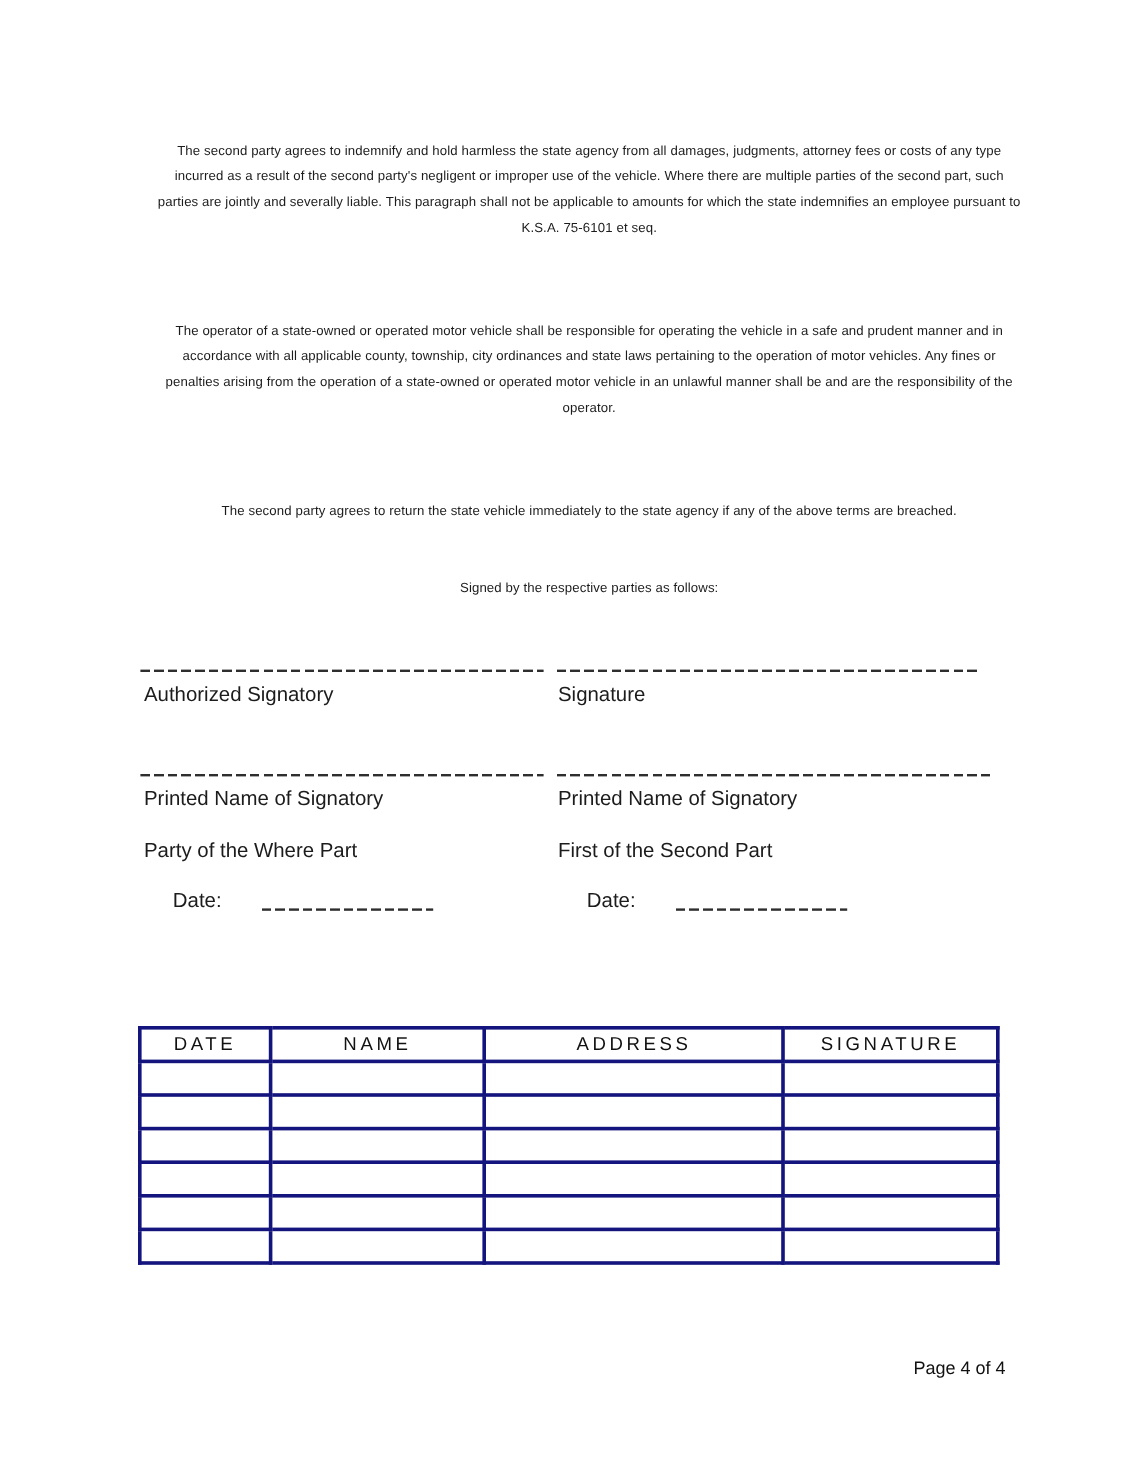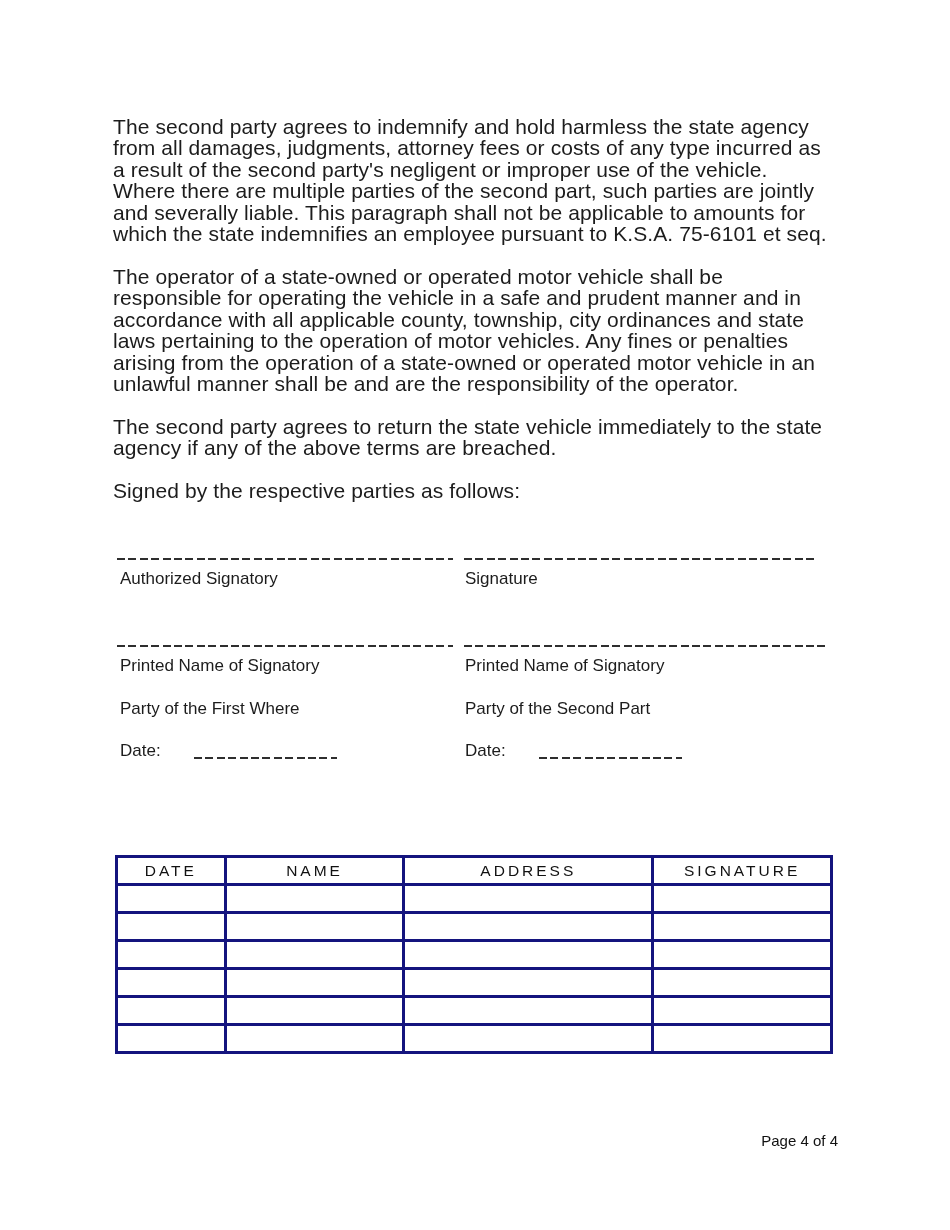--- a/index.html
+++ b/index.html
@@ -11,46 +11,47 @@
     width:950px;height:1230px;
     background:#ffffff;
     font-family:"Liberation Sans","DejaVu Sans",sans-serif;
     color:var(--ink);
     position:relative;
     overflow:hidden;
   }
   .page{position:absolute;inset:0;}
   .para{
     position:absolute;
-    left:113px;
+    left:130px;
     width:722px;
     margin:0;
-    font-size:21px;
+    font-size:11px;
     line-height:21.4px;
     letter-spacing:0.1px;
     color:var(--ink);
+    text-align:center;
   }
   .dash{
     position:absolute;
     height:2px;
     background:repeating-linear-gradient(90deg,#2e2e2e 0 8px,transparent 8px 11.4px);
   }
   .label{
     position:absolute;
     font-size:17px;
     line-height:20px;
     color:var(--ink);
     white-space:nowrap;
   }
   .date-row{
     position:absolute;
     display:flex;
     align-items:flex-start;
   }
-  .date-row .label{position:static;}
+  .date-row .label{position:static;margin-left:24px;}
   .date-row .dash{
     position:static;
     display:inline-block;
     width:143px;
     margin-left:33px;
     margin-top:16px;
   }
   table.parties{
     position:absolute;
     left:115px;
@@ -100,22 +101,22 @@
 
   <div class="label" style="top:569px;left:120px">Authorized Signatory</div>
   <div class="label" style="top:569px;left:465px">Signature</div>
 
   <div class="dash" style="top:645px;left:117px;width:336px"></div>
   <div class="dash" style="top:645px;left:464px;width:362px"></div>
 
   <div class="label" style="top:656px;left:120px">Printed Name of Signatory</div>
   <div class="label" style="top:656px;left:465px">Printed Name of Signatory</div>
 
-  <div class="label" style="top:699px;left:120px">Party of the First Where</div>
-  <div class="label" style="top:699px;left:465px">Party of the Second Part</div>
+  <div class="label" style="top:699px;left:120px">Party of the Where Part</div>
+  <div class="label" style="top:699px;left:465px">First of the Second Part</div>
 
   <div class="date-row" style="top:741px;left:120px">
     <span class="label">Date:</span>
     <span class="dash"></span>
   </div>
   <div class="date-row" style="top:741px;left:465px">
     <span class="label">Date:</span>
     <span class="dash"></span>
   </div>
 

